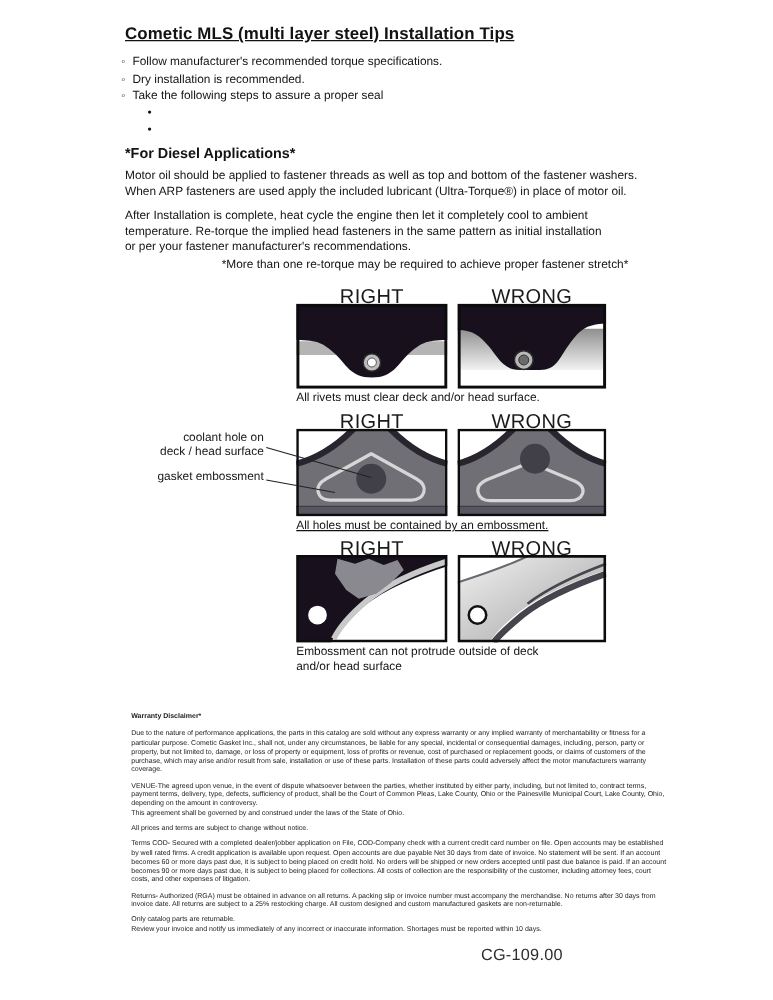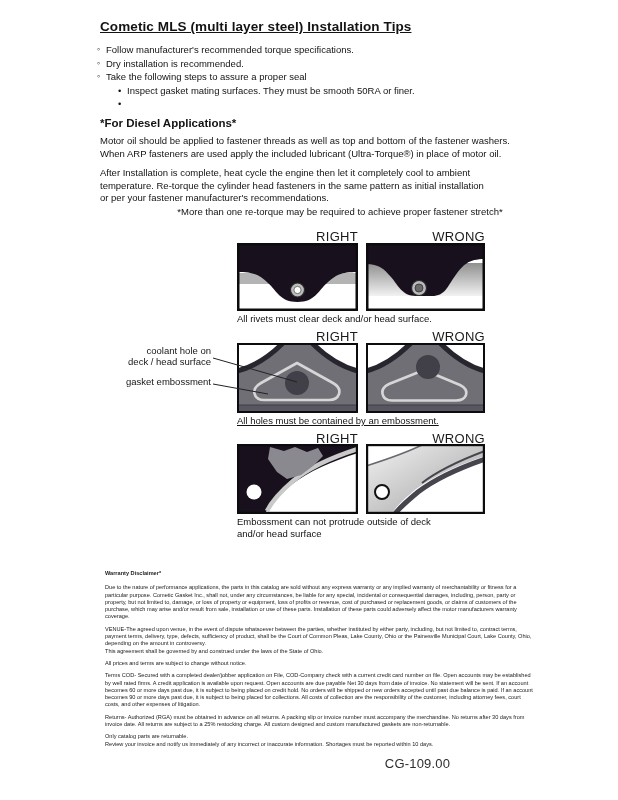--- a/index.html
+++ b/index.html
@@ -25,21 +25,21 @@
   .b-sub .b-mark{font-size:9.5px;}
 
   
   .diesel-head{left:100px;top:117px;font-size:11.5px;font-weight:bold;}
   .para{left:100px;font-size:9.5px;line-height:12.6px;width:480px;}
   .para1{top:135px;}
   .para2{top:167px;}
   .note{top:206px;text-align:center;}
 
   
-  .fig-label{font-size:13px;letter-spacing:.3px;color:#1a1a1a;text-align:right;}
+  .fig-label{font-size:16px;letter-spacing:.3px;color:#1a1a1a;text-align:center;}
   .lab-r1{left:237px;top:229px;width:121px;}
   .lab-w1{left:366px;top:229px;width:119px;}
   .lab-r2{left:237px;top:329px;width:121px;}
   .lab-w2{left:366px;top:329px;width:119px;}
   .lab-r3{left:237px;top:431px;width:121px;}
   .lab-w3{left:366px;top:431px;width:119px;}
   .caption{font-size:9.5px;line-height:11.5px;color:#131313;}
   .cap1{left:237px;top:313px;width:260px;}
   .cap2{left:237px;top:415px;width:260px;text-decoration:underline;}
   .cap3{left:237px;top:516px;width:240px;}
@@ -80,32 +80,31 @@
   <div class="b-row">
     <span class="b-mark">◦</span>
     <span>Dry installation is recommended.</span>
   </div>
   <div class="b-row">
     <span class="b-mark">◦</span>
     <span>Take the following steps to assure a proper seal</span>
   </div>
   <div class="b-row b-sub">
     <span class="b-mark">•</span>
-    <span>Inspect gasket mating surfaces.  They must be smooth 50RA or finer.</span>
   </div>
   <div class="b-row b-sub">
     <span class="b-mark">•</span>
   </div>
 </div>
 
 <div class="abs diesel-head">*For Diesel Applications*</div>
 <div class="abs para para1 pre">Motor oil should be applied to fastener threads as well as top and bottom of the fastener washers.
 When ARP fasteners are used apply the included lubricant (Ultra-Torque®) in place of motor oil.</div>
 <div class="abs para para2 pre">After Installation is complete, heat cycle the engine then let it completely cool to ambient
-temperature. Re-torque the cylinder head fasteners in the same pattern as initial installation
+temperature. Re-torque the implied head fasteners in the same pattern as initial installation
 or per your fastener manufacturer's recommendations.</div>
 <div class="abs para note">*More than one re-torque may be required to achieve proper fastener stretch*</div>
 
 <div class="abs fig-label lab-r1">RIGHT</div>
 <div class="abs fig-label lab-w1">WRONG</div>
 
 <svg class="abs d-r1" width="121" height="68" viewBox="0 0 121 68">
   <rect width="121" height="68" fill="#ffffff"></rect>
   <rect y="30" width="121" height="11" fill="#b4b4b4"></rect>
   <path d="M0,0 H121 V29 C103,29 99,32 90,40 C81,48 78,59 60.5,59 C43,59 40,48 31,40 C22,32 18,29 0,29 Z" fill="#18111d"></path>

